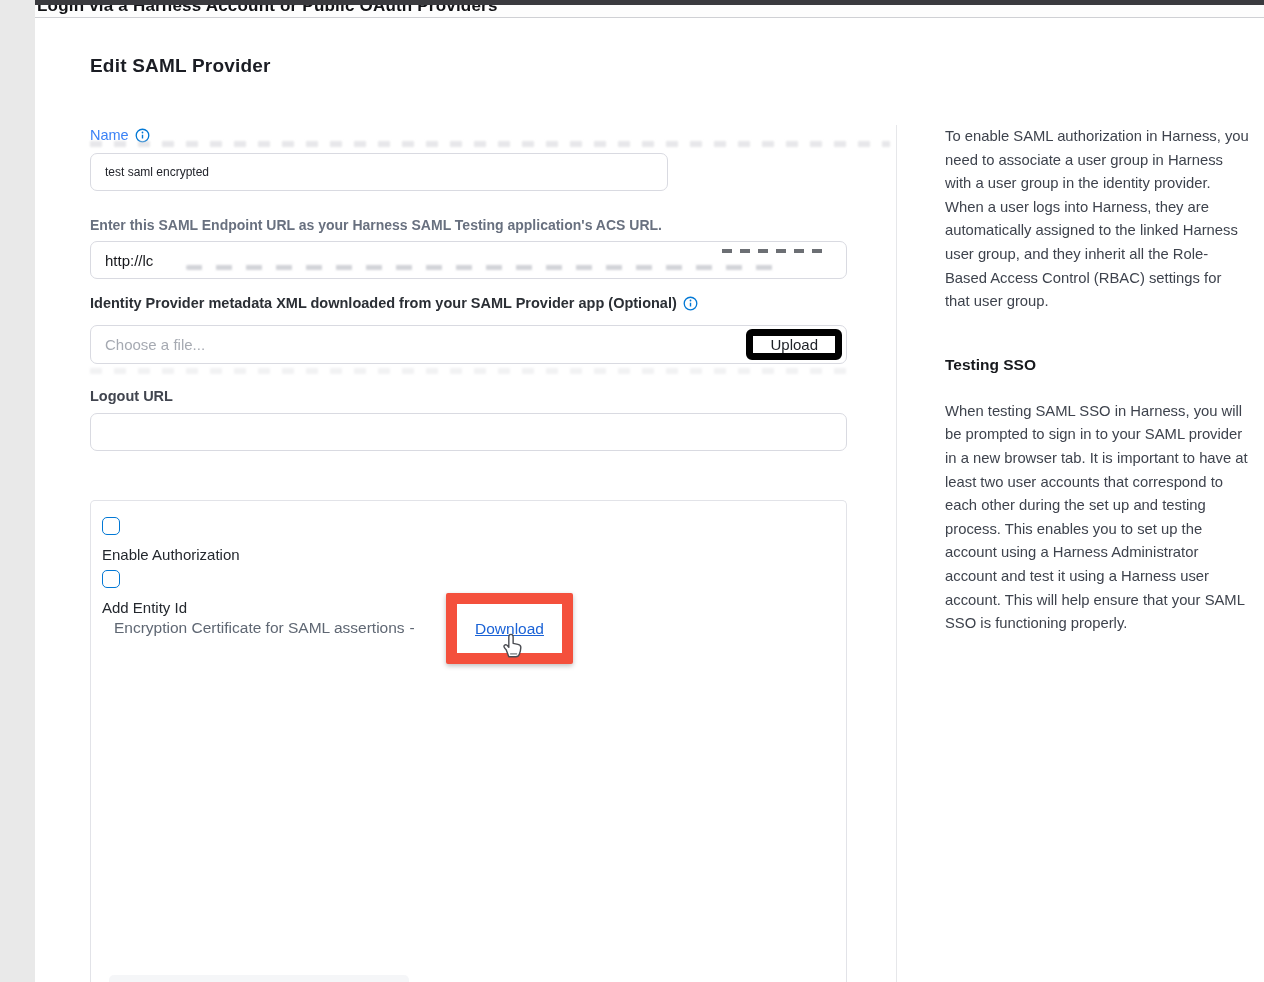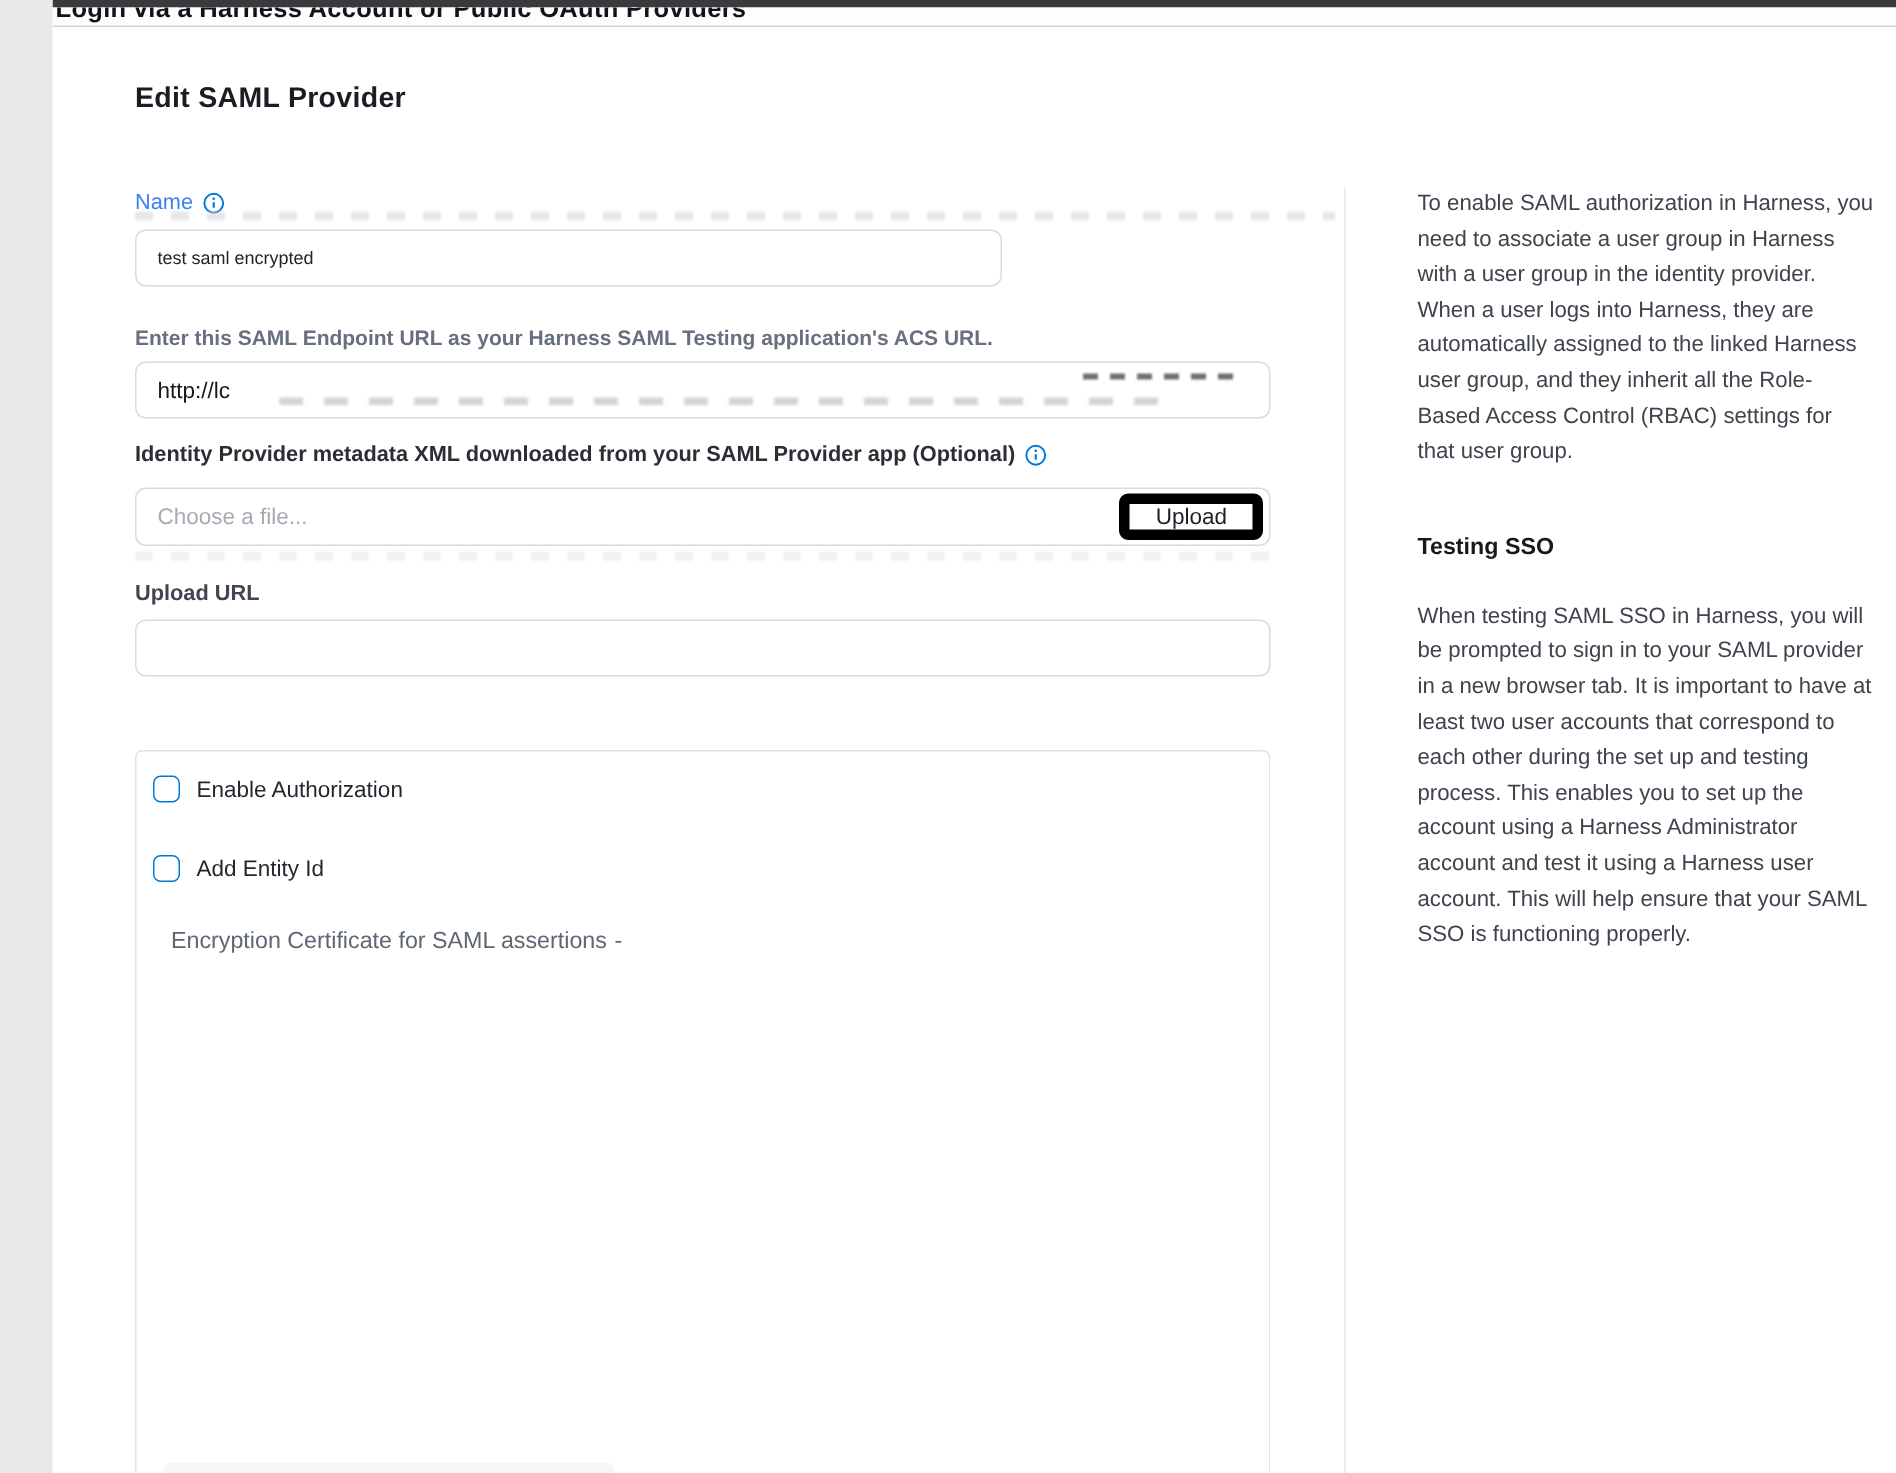--- a/index.html
+++ b/index.html
@@ -71,21 +71,21 @@
   .upload-btn {
     background:#fff; border:7px solid #000000; border-radius:6px; height:31px; padding:0 17px;
     font-family:inherit; font-size:15px; font-weight:500; color:#1d2026; cursor:pointer;
   }
 
   
   .options-box {
     position:absolute; left:55px; top:500px; width:757px; height:483px;
     background:#fff; border:1px solid #e2e3e8; border-bottom:none; border-radius:5px 5px 0 0;
   }
-  .check-row { position:absolute; display:flex; align-items:flex-end; gap:11px; }
+  .check-row { position:absolute; display:flex; align-items:flex-start; gap:11px;flex-direction:column; }
   .checkbox {
     width:18px; height:18px; border:1.6px solid #0278d5; border-radius:5px; background:#fff; cursor:pointer; flex:0 0 auto;
   }
   .check-label { font-size:15px; font-weight:500; color:#24282e; }
 
   .encrypt-row { position:absolute; left:23px; top:118px; display:flex; align-items:flex-start; font-size:15.5px; color:#5f6773; }
   .encrypt-sep { margin-left:5px; color:#5f6773; }
 
   .annotation-box {
     position:absolute; left:355px; top:92px; width:127px; height:71px;
@@ -153,39 +153,46 @@
         </svg>
     </span>
   </div>
   <div class="file-row" style="left:55px; top:325px; width:757px; height:39px;">
     <span class="file-placeholder">Choose a file...</span>
     <button class="upload-btn">Upload</button>
   </div>
   <div class="redact-strip" style="left:55px; top:368px; width:757px; opacity:.3;"></div>
 
   <div class="field-label dark-semibold" style="left:55px; top:388px; color:#41454f;">
-    <span>Upload URL</span>
+    <span>Logout URL</span>
   </div>
   <input class="text-input" style="left: 55px; top: 413px; width: 757px; height: 38px;" type="text" value="">
 
   <div class="options-box">
     <div class="check-row" style="left:11px; top:16px;">
       <span class="checkbox"></span>
       <span class="check-label">Enable Authorization</span>
     </div>
     <div class="check-row" style="left:11px; top:69px;">
       <span class="checkbox"></span>
       <span class="check-label">Add Entity Id</span>
     </div>
 
     <div class="encrypt-row">
       <span>Encryption Certificate for SAML assertions</span>
       <span class="encrypt-sep">-</span>
     </div>
 
+    <div class="annotation-box">
+      <a class="download-link">Download</a>
+      <svg class="hand-cursor" viewBox="0 0 32 32">
+        <path d="M12.6 28.5 L9.8 21 C8 19.2 6.6 17.4 8 16.2 C9.2 15.2 10.7 16 11.5 17.1 L12.6 18.5 V7.2 C12.6 5.8 13.6 4.7 14.9 4.7 C16.2 4.7 17.2 5.8 17.2 7.2 V14.2 L22.3 15.3 C24.3 15.7 25.5 16.8 25.4 18.8 C25.3 20.6 24.6 24 23.8 26 C23.1 27.8 22 28.5 20.2 28.5 Z" fill="#ffffff" stroke="#4a4c52" stroke-width="1.5" stroke-linejoin="round"></path>
+        <line x1="14" y1="25.5" x2="21.5" y2="25.5" stroke="#4a4c52" stroke-width="1"></line>
+      </svg>
+    </div>
 
     <div class="bottom-remnant" style="left:18px; top:474px;"></div>
   </div>
 
   <div class="v-divider"></div>
 
   <div class="help-panel">
     <div>
       <p class="help-body">To enable SAML authorization in Harness, you need to associate a user group in Harness with a user group in the identity provider. When a user logs into Harness, they are automatically assigned to the linked Harness user group, and they inherit all the Role-Based Access Control (RBAC) settings for that user group.</p>
     </div>

